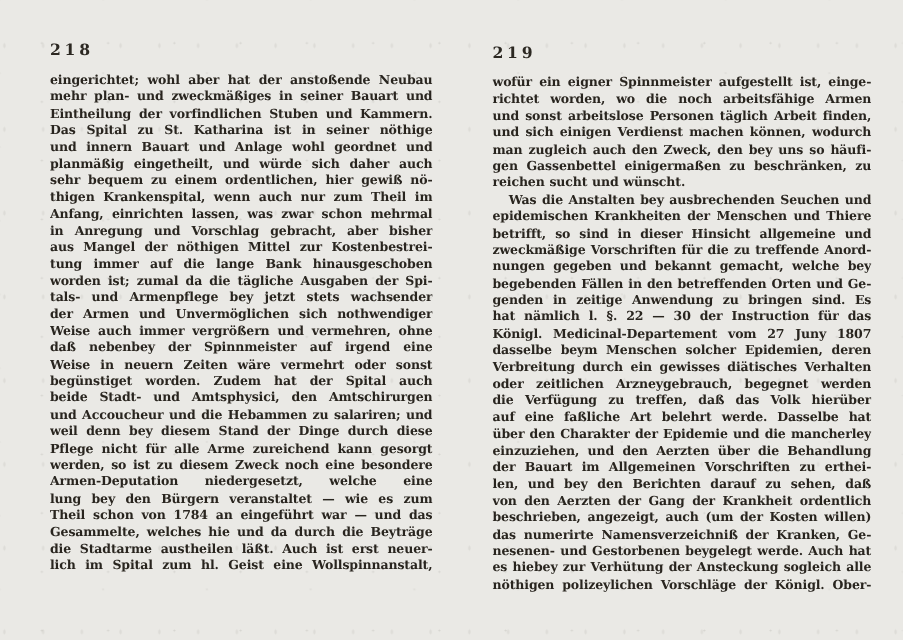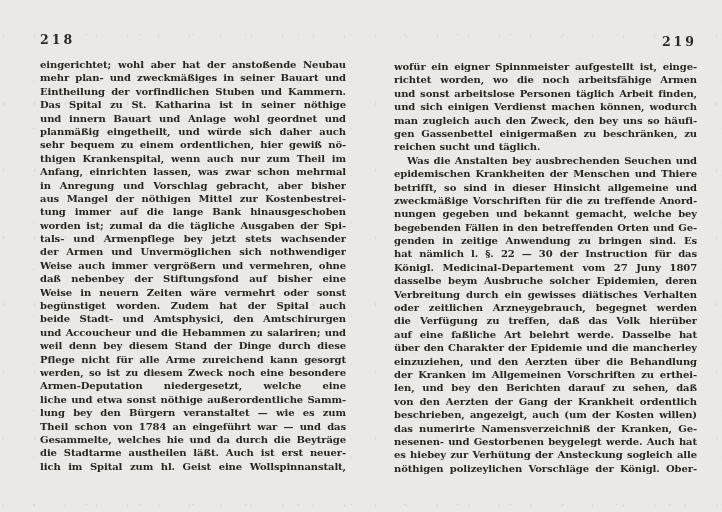--- a/index.html
+++ b/index.html
@@ -30,21 +30,21 @@
     font-weight: 700;
   }
   .page.left  { left: 40px;  top: 32px; width: 306px; }
   .page.right { left: 394px; top: 34px; width: 303px; }
   .pagenum {
     height: 26px;
     font-size: 12.5px;
     letter-spacing: 3px;
     color: #2c2822;
   }
-  .page.right .pagenum { text-align: right; }
+  .page.right .pagenum { }
   .tcol { width: 100%; }
   .tline {
     font-size: 10px;
     line-height: 13.4px;
     height: 13.4px;
     overflow: hidden;
     letter-spacing: -0.1px;
     word-spacing: 0.4px;
     text-align: justify;
     text-align-last: justify;
@@ -75,65 +75,64 @@
         <div class="tline">sehr bequem zu einem ordentlichen, hier gewiß nö-</div>
         <div class="tline">thigen Krankenspital, wenn auch nur zum Theil im</div>
         <div class="tline">Anfang, einrichten lassen, was zwar schon mehrmal</div>
         <div class="tline">in Anregung und Vorschlag gebracht, aber bisher</div>
         <div class="tline">aus Mangel der nöthigen Mittel zur Kostenbestrei-</div>
         <div class="tline">tung immer auf die lange Bank hinausgeschoben</div>
         <div class="tline">worden ist; zumal da die tägliche Ausgaben der Spi-</div>
         <div class="tline">tals- und Armenpflege bey jetzt stets wachsender Anzahl</div>
         <div class="tline">der Armen und Unvermöglichen sich nothwendiger</div>
         <div class="tline">Weise auch immer vergrößern und vermehren, ohne</div>
-        <div class="tline">daß nebenbey der Stiftungsfond auf bisher eine</div>
+        <div class="tline">daß nebenbey der Spinnmeister auf irgend eine</div>
         <div class="tline">Weise in neuern Zeiten wäre vermehrt oder sonst</div>
         <div class="tline">begünstiget worden. Zudem hat der Spital auch</div>
         <div class="tline">beide Stadt- und Amtsphysici, den Amtschirurgen</div>
         <div class="tline">und Accoucheur und die Hebammen zu salariren; und</div>
         <div class="tline">weil denn bey diesem Stand der Dinge durch diese</div>
         <div class="tline">Pflege nicht für alle Arme zureichend kann gesorgt</div>
         <div class="tline">werden, so ist zu diesem Zweck noch eine besondere</div>
         <div class="tline">Armen-Deputation niedergesetzt, welche eine wöchent-</div>
-        <div class="tline">liche und etwa sonst nöthige außerordentliche Samm-</div>
         <div class="tline">lung bey den Bürgern veranstaltet — wie es zum</div>
         <div class="tline">Theil schon von 1784 an eingeführt war — und das</div>
         <div class="tline">Gesammelte, welches hie und da durch die Beyträge</div>
         <div class="tline">die Stadtarme austheilen läßt. Auch ist erst neuer-</div>
         <div class="tline">lich im Spital zum hl. Geist eine Wollspinnanstalt,</div>
       </div>
   </div>
 
   <div class="page right">
     <div class="pagenum">219</div>
     <div class="tcol">
         <div class="tline">wofür ein eigner Spinnmeister aufgestellt ist, einge-</div>
         <div class="tline">richtet worden, wo die noch arbeitsfähige Armen</div>
         <div class="tline">und sonst arbeitslose Personen täglich Arbeit finden,</div>
         <div class="tline">und sich einigen Verdienst machen können, wodurch</div>
         <div class="tline">man zugleich auch den Zweck, den bey uns so häufi-</div>
         <div class="tline">gen Gassenbettel einigermaßen zu beschränken, zu er-</div>
-        <div class="tline noj">reichen sucht und täglich.</div>
+        <div class="tline noj">reichen sucht und wünscht.</div>
         <div class="tline ind">Was die Anstalten bey ausbrechenden Seuchen und</div>
         <div class="tline">epidemischen Krankheiten der Menschen und Thiere</div>
         <div class="tline">betrifft, so sind in dieser Hinsicht allgemeine und</div>
         <div class="tline">zweckmäßige Vorschriften für die zu treffende Anord-</div>
         <div class="tline">nungen gegeben und bekannt gemacht, welche bey sich</div>
         <div class="tline">begebenden Fällen in den betreffenden Orten und Ge-</div>
         <div class="tline">genden in zeitige Anwendung zu bringen sind. Es</div>
         <div class="tline">hat nämlich l. §. 22 — 30 der Instruction für das</div>
         <div class="tline">Königl. Medicinal-Departement vom 27 Juny 1807</div>
-        <div class="tline">dasselbe beym Ausbruche solcher Epidemien, deren</div>
+        <div class="tline">dasselbe beym Menschen solcher Epidemien, deren</div>
         <div class="tline">Verbreitung durch ein gewisses diätisches Verhalten</div>
         <div class="tline">oder zeitlichen Arzneygebrauch, begegnet werden kann,</div>
         <div class="tline">die Verfügung zu treffen, daß das Volk hierüber</div>
         <div class="tline">auf eine faßliche Art belehrt werde. Dasselbe hat</div>
         <div class="tline">über den Charakter der Epidemie und die mancherley</div>
         <div class="tline">einzuziehen, und den Aerzten über die Behandlung</div>
-        <div class="tline">der Kranken im Allgemeinen Vorschriften zu erthei-</div>
+        <div class="tline">der Bauart im Allgemeinen Vorschriften zu erthei-</div>
         <div class="tline">len, und bey den Berichten darauf zu sehen, daß</div>
         <div class="tline">von den Aerzten der Gang der Krankheit ordentlich</div>
         <div class="tline">beschrieben, angezeigt, auch (um der Kosten willen)</div>
         <div class="tline">das numerirte Namensverzeichniß der Kranken, Ge-</div>
         <div class="tline">nesenen- und Gestorbenen beygelegt werde. Auch hat</div>
         <div class="tline">es hiebey zur Verhütung der Ansteckung sogleich alle</div>
         <div class="tline">nöthigen polizeylichen Vorschläge der Königl. Ober-</div>
       </div>
   </div>
 

